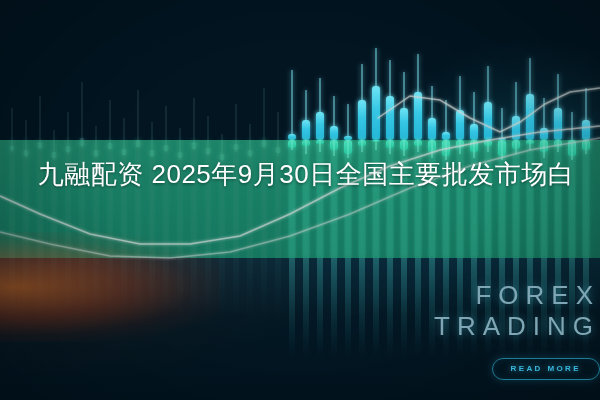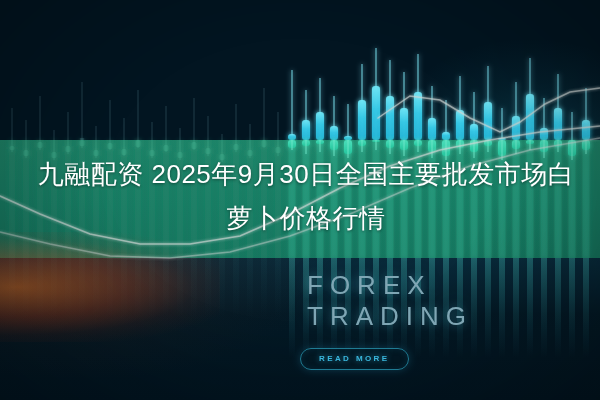--- a/index.html
+++ b/index.html
@@ -106,23 +106,23 @@
     letter-spacing: 0.5px;
     text-shadow: 0 1px 3px rgba(0,0,0,0.45);
     white-space: nowrap;
     margin-left: 12px;
   }
 
   
   #forex-block {
     position: absolute;
     left: 300px;
-    top: 270px;
+    top: 280px;
     width: 300px;
-    text-align: left;
+    text-align: right;
     z-index: 40;
   }
   #forex-title {
     font-size: 26px;
     font-weight: normal;
     letter-spacing: 7px;
     color: #7fa6b4;
     text-shadow: 0 0 10px rgba(90,200,220,0.45), 0 0 22px rgba(60,170,200,0.25);
     padding-left: 7px;
   }
@@ -606,21 +606,20 @@
         <polyline points="378,118 410,96 440,100 470,118 500,132 520,122 545,104 570,92 600,88" opacity="0.85"></polyline>
         <polyline points="0,196 40,214 90,234 140,244 190,244 240,236 290,214 340,188 390,166 440,150 490,140 540,132 600,126" opacity="0.85"></polyline>
         <polyline points="0,232 50,244 110,256 170,258 230,252 290,236 350,214 410,188 470,166 530,150 600,138" opacity="0.55"></polyline>
       </g>
   </svg>
 
   <div class="vignette"></div>
 
   <div id="title-block">
     <div class="title-line">九融配资 2025年9月30日全国主要批发市场白</div>
-    <div class="title-line">萝卜价格行情</div>
   </div>
 
   <div id="forex-block">
     <div id="forex-title">FOREX TRADING</div>
     <div id="read-more-button">READ MORE</div>
   </div>
 
 </div>
 
 </body></html>

